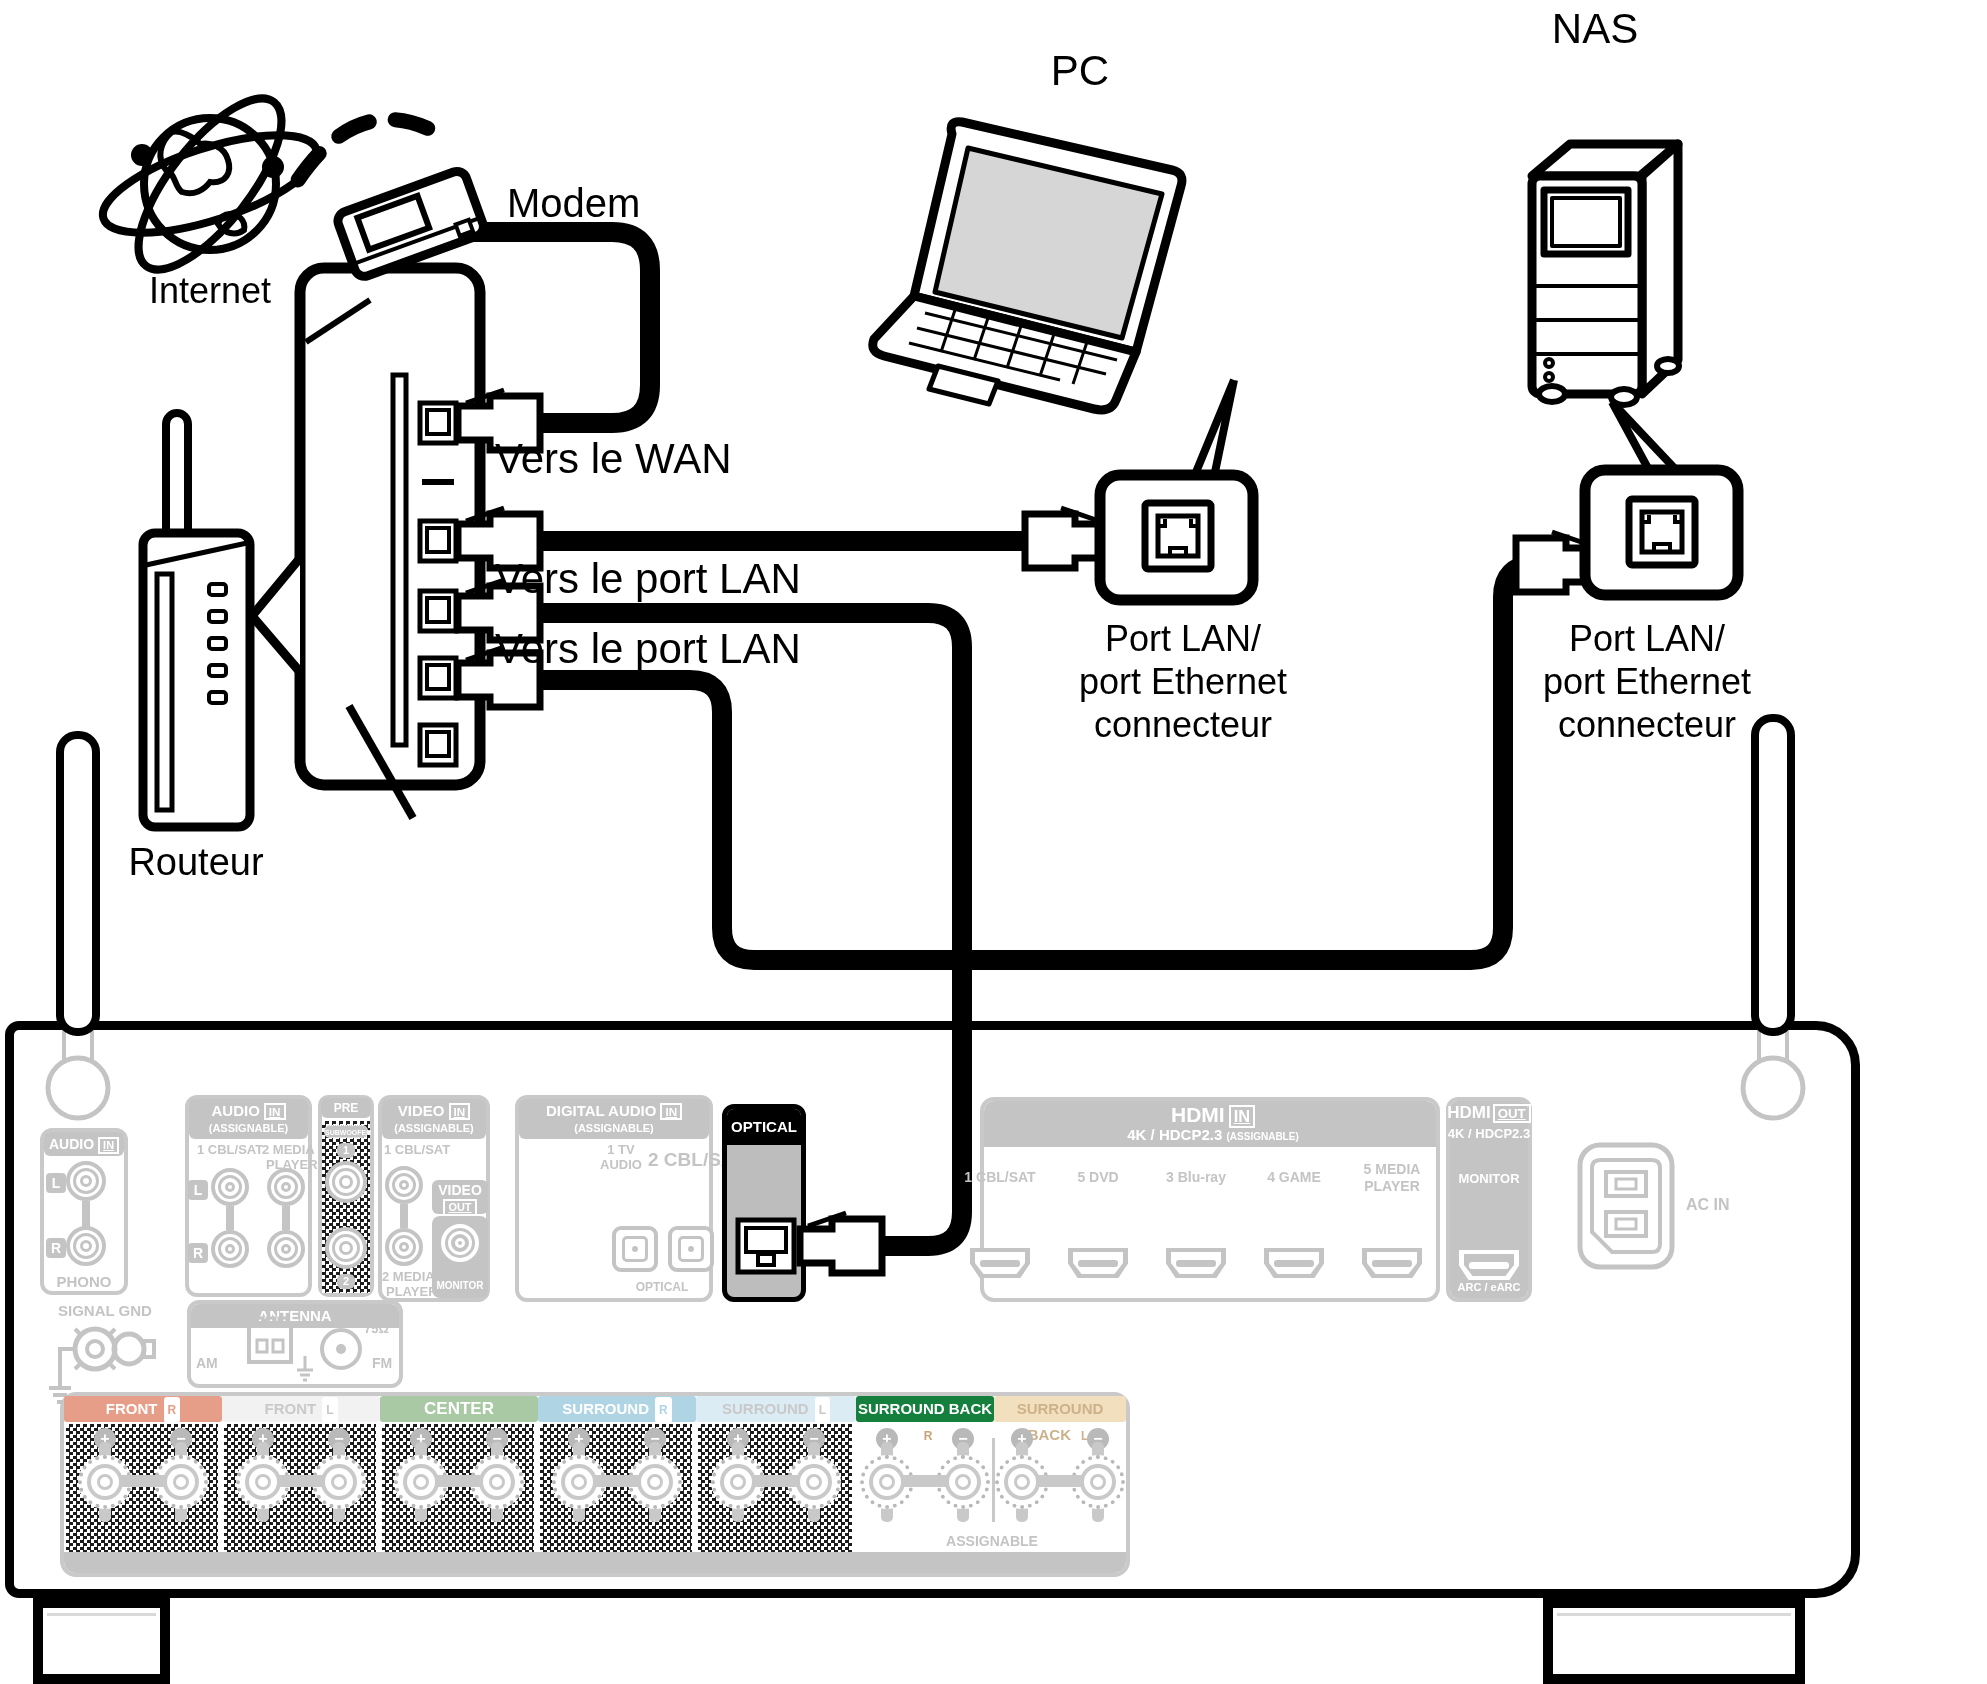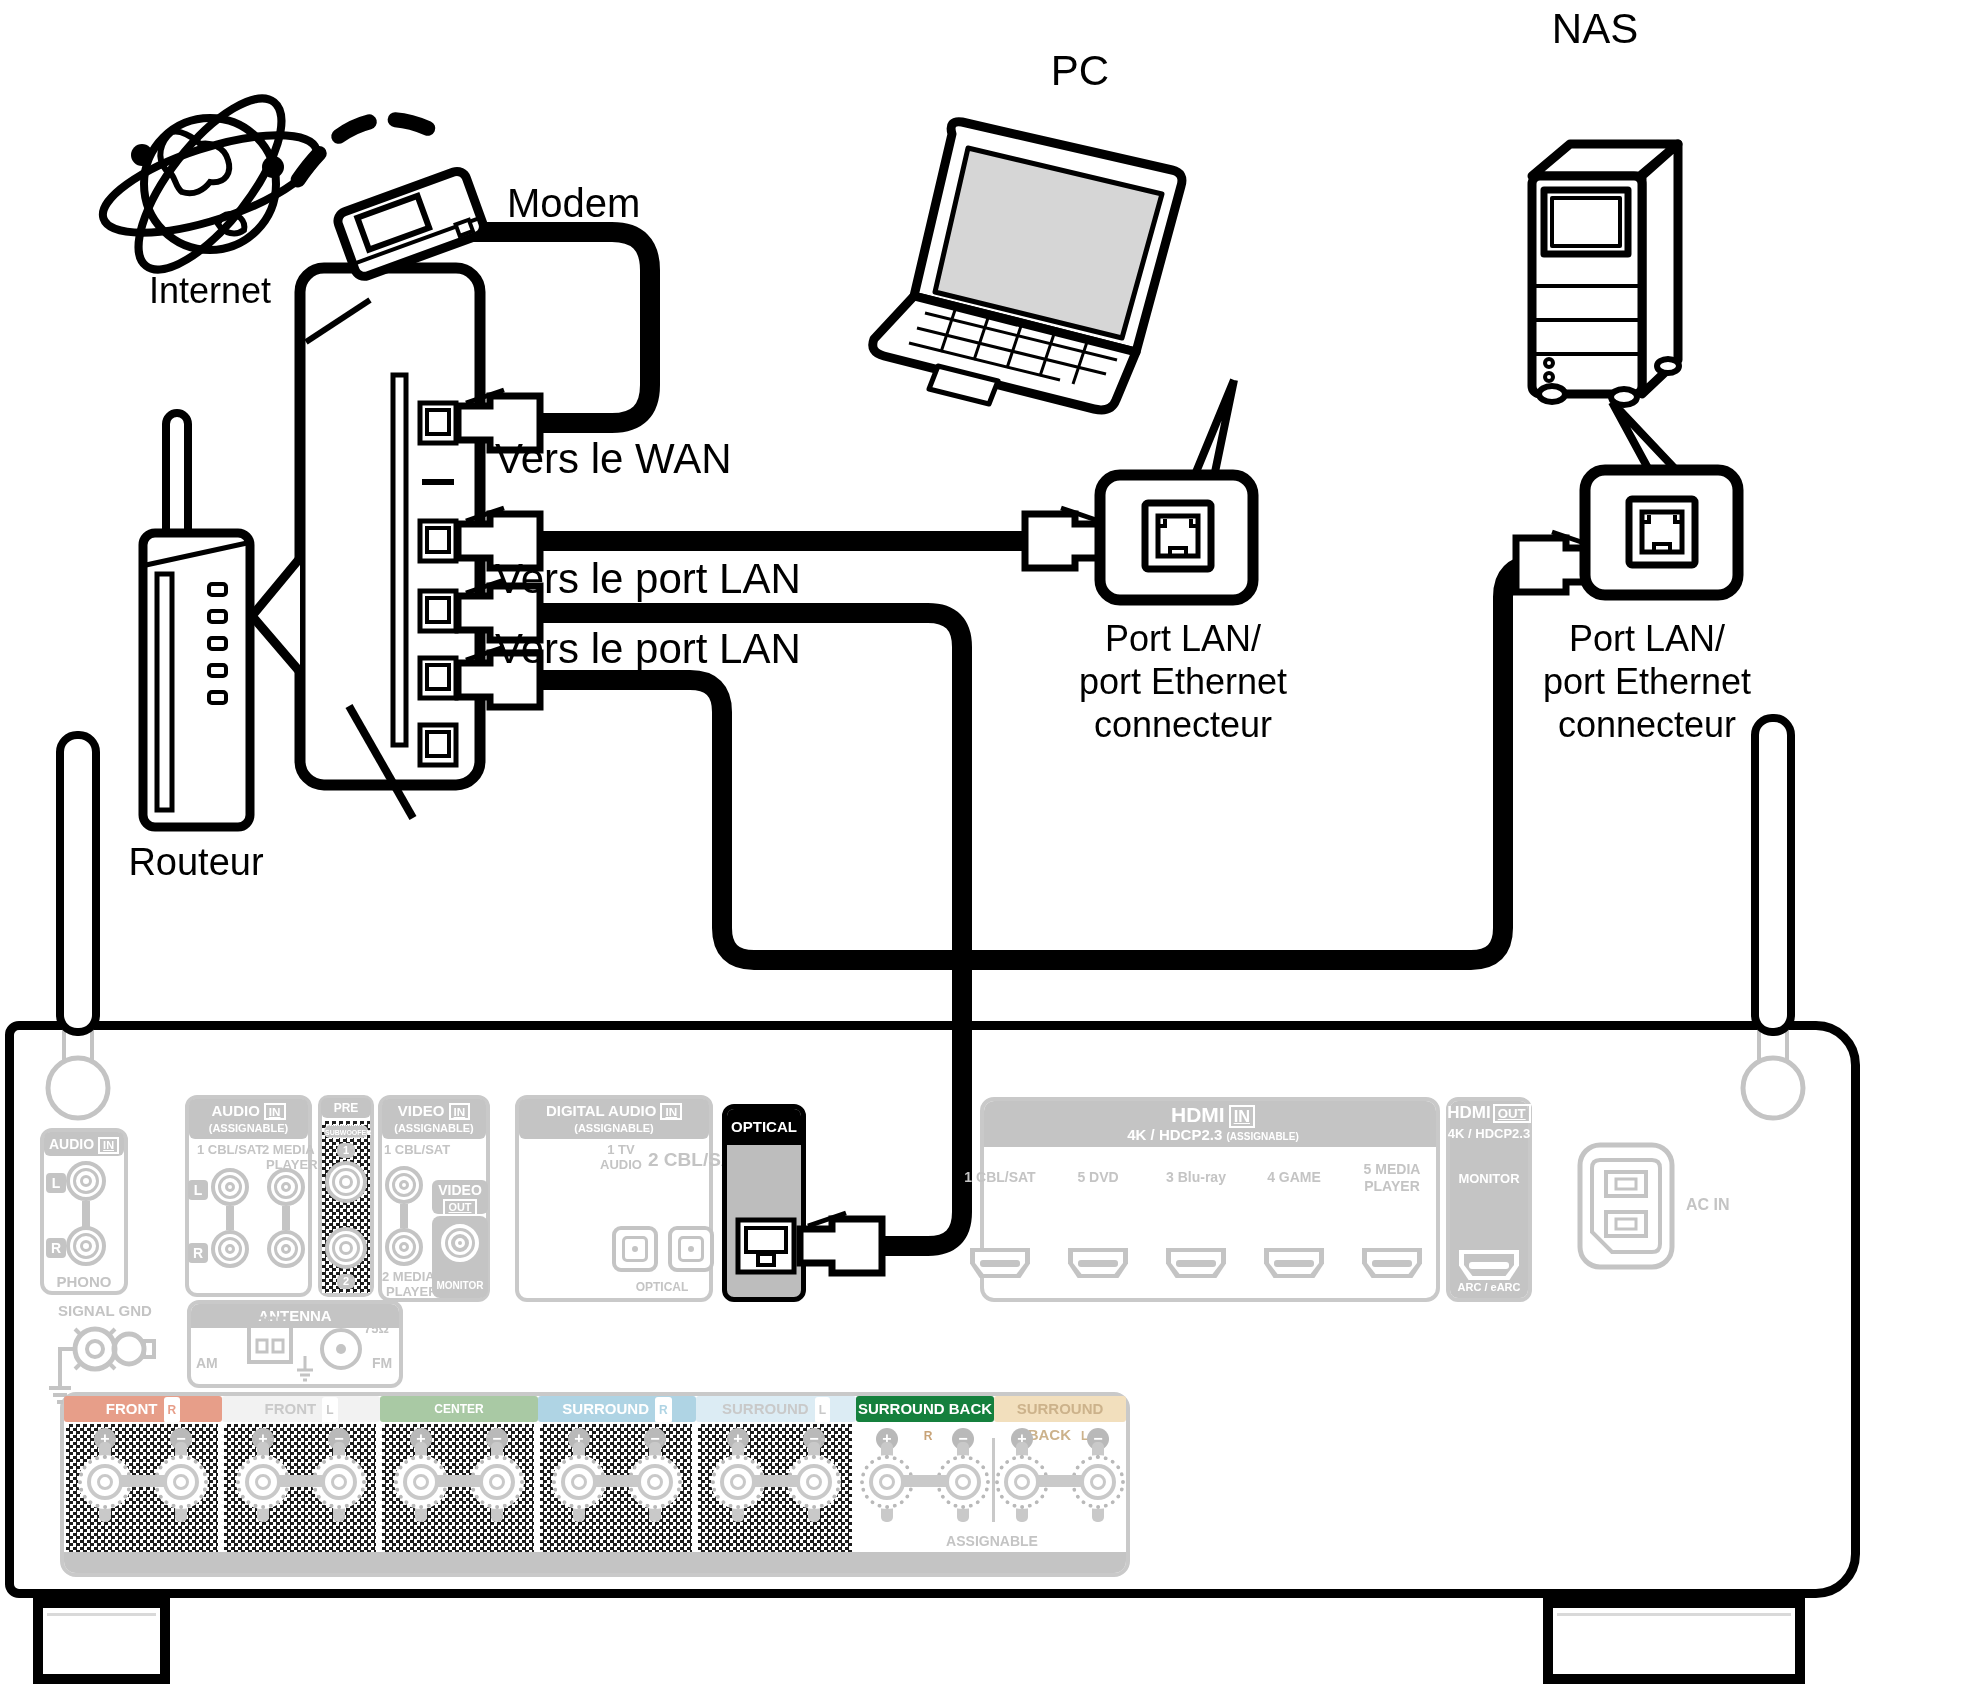--- a/index.html
+++ b/index.html
@@ -419,21 +419,21 @@
     <div class="pm" style="left: 252px; top: 1428px;">+</div>
     <div class="nub" style="left: 257px; top: 1442px;"></div>
     <div class="nub" style="left: 257px; top: 1504px;"></div>
     <div class="post" style="left: 236px; top: 1455px;"></div>
     <div class="pm" style="left: 328px; top: 1428px;">−</div>
     <div class="nub" style="left: 333px; top: 1442px;"></div>
     <div class="nub" style="left: 333px; top: 1504px;"></div>
     <div class="post" style="left: 312px; top: 1455px;"></div>
     <div style="position: absolute; left: 279px; top: 1475px; width: 44px; height: 12px; background: rgb(201, 201, 201);"></div>
     <div class="checker" style="left: 382px; top: 1424px; width: 152px; height: 128px;"></div>
-    <div class="band c" style="left: 380px; top: 1396px; width: 158px; height: 26px; background: rgb(169, 201, 164); color: rgb(255, 255, 255); font-size: 12px; line-height: 26px; border-radius: 3px;"><span>CENTER</span></div>
+    <div class="band c" style="left: 380px; top: 1396px; width: 158px; height: 26px; background: rgb(169, 201, 164); color: rgb(255, 255, 255); font-size: 17px; line-height: 26px; border-radius: 3px;"><span>CENTER</span></div>
     <div class="pm" style="left: 410px; top: 1428px;">+</div>
     <div class="nub" style="left: 415px; top: 1442px;"></div>
     <div class="nub" style="left: 415px; top: 1504px;"></div>
     <div class="post" style="left: 394px; top: 1455px;"></div>
     <div class="pm" style="left: 486px; top: 1428px;">−</div>
     <div class="nub" style="left: 491px; top: 1442px;"></div>
     <div class="nub" style="left: 491px; top: 1504px;"></div>
     <div class="post" style="left: 470px; top: 1455px;"></div>
     <div style="position: absolute; left: 437px; top: 1475px; width: 44px; height: 12px; background: rgb(201, 201, 201);"></div>
     <div class="checker" style="left: 540px; top: 1424px; width: 152px; height: 128px;"></div>

